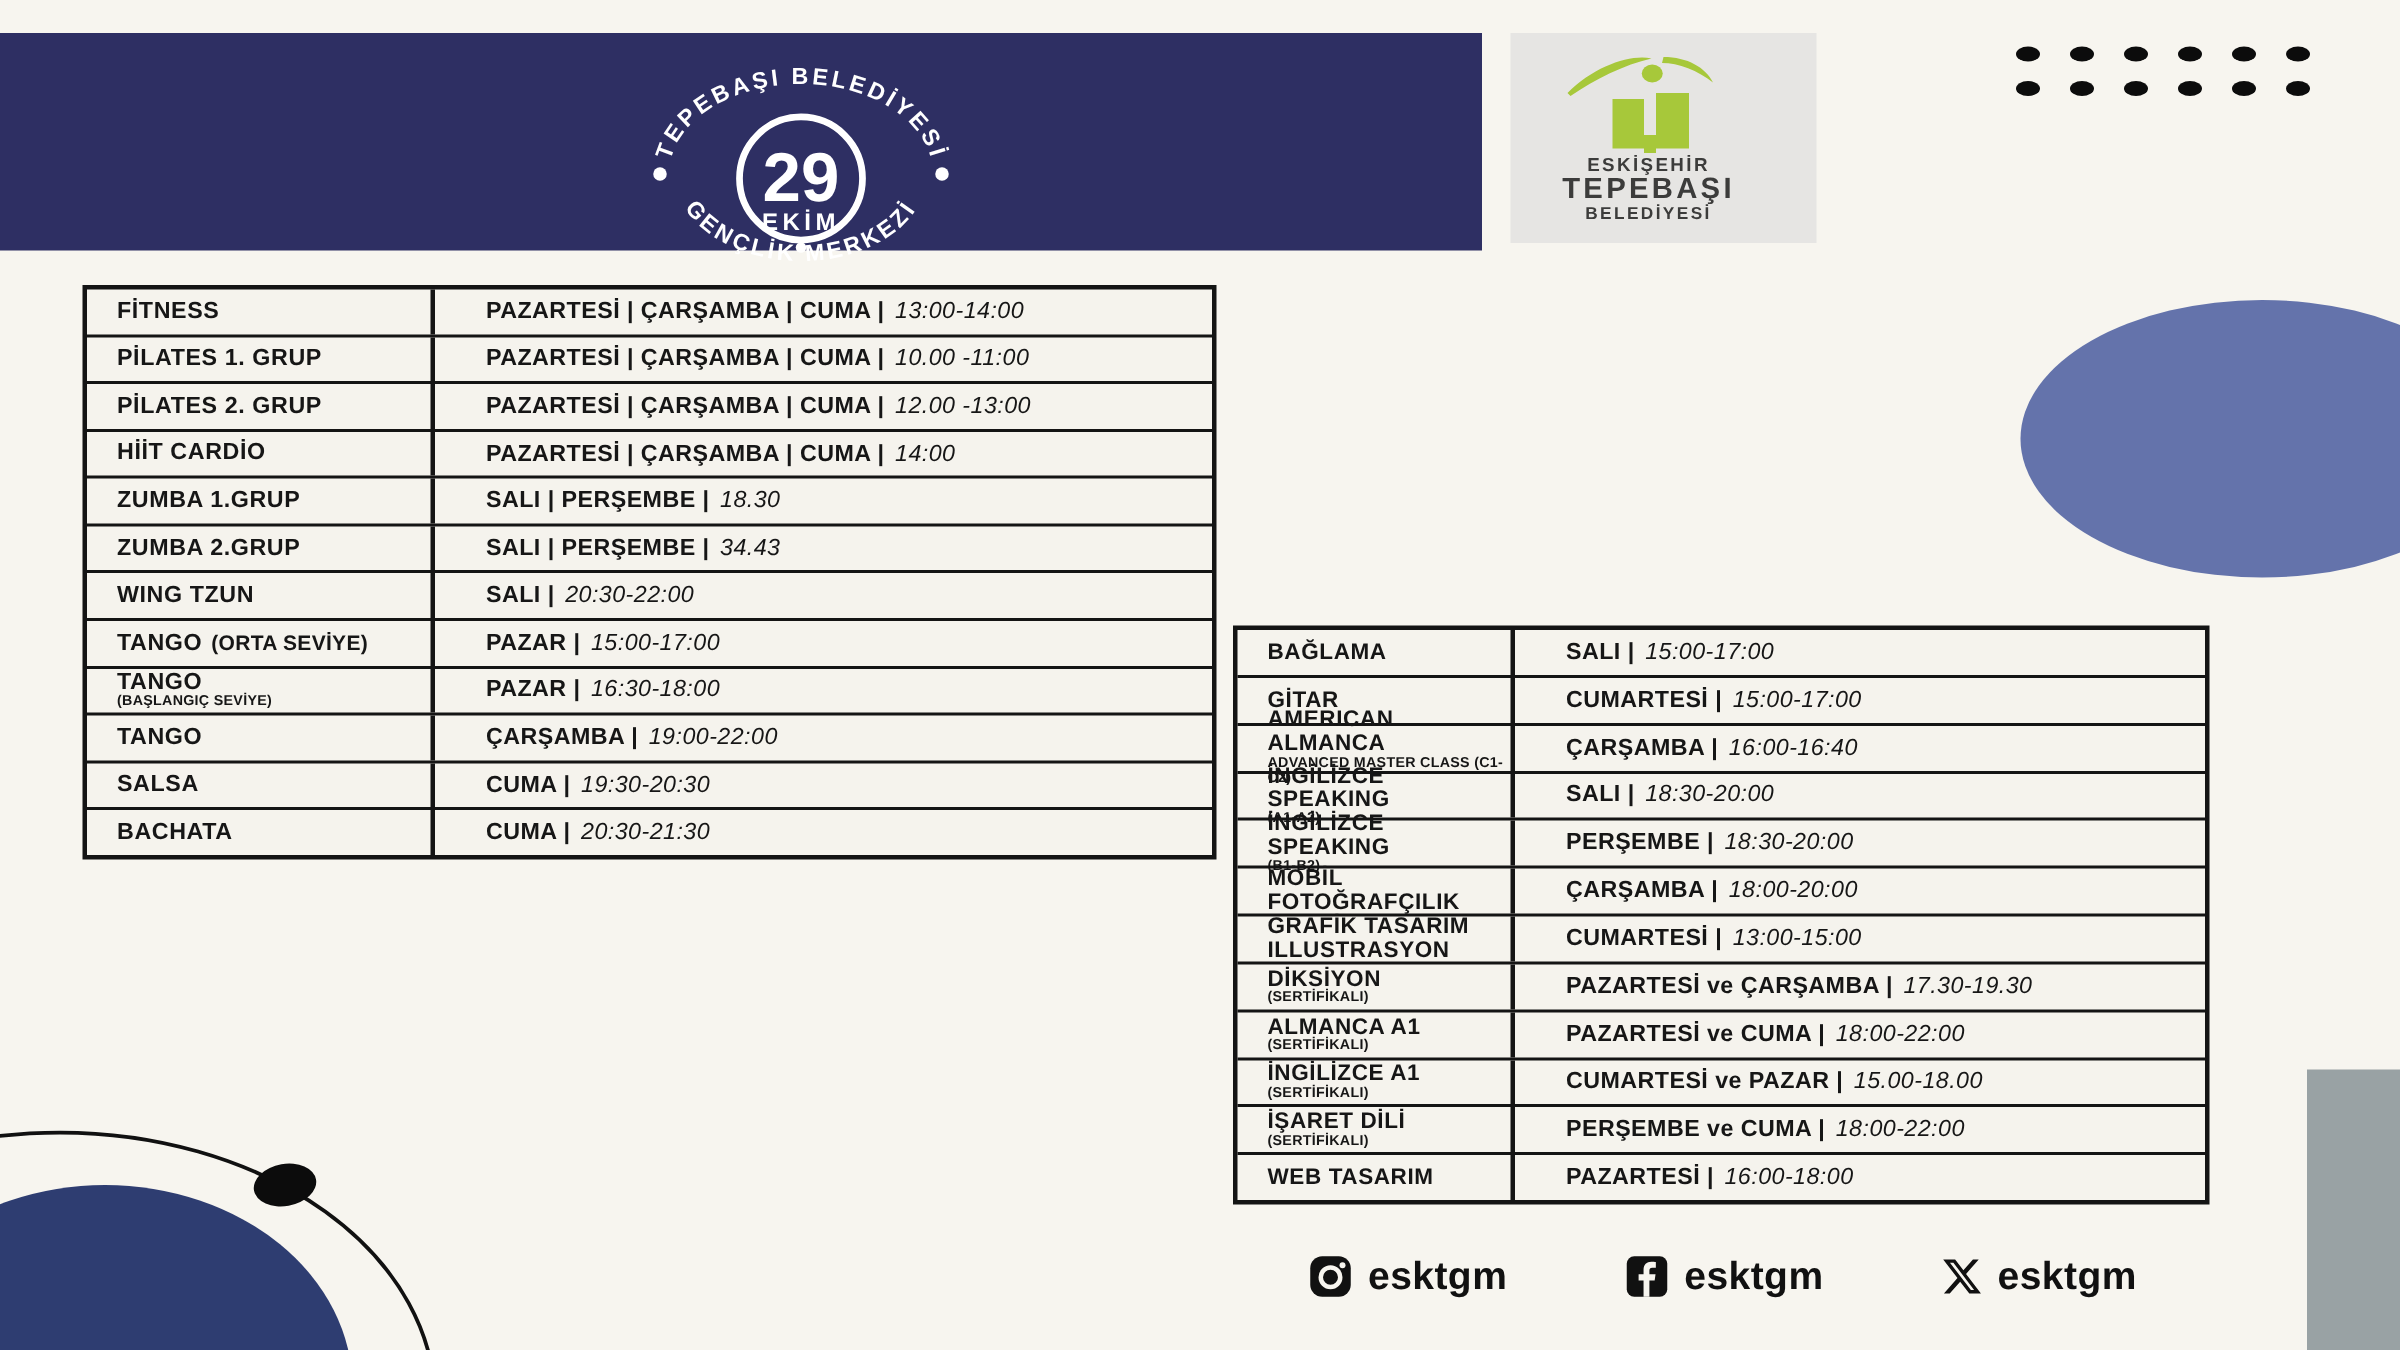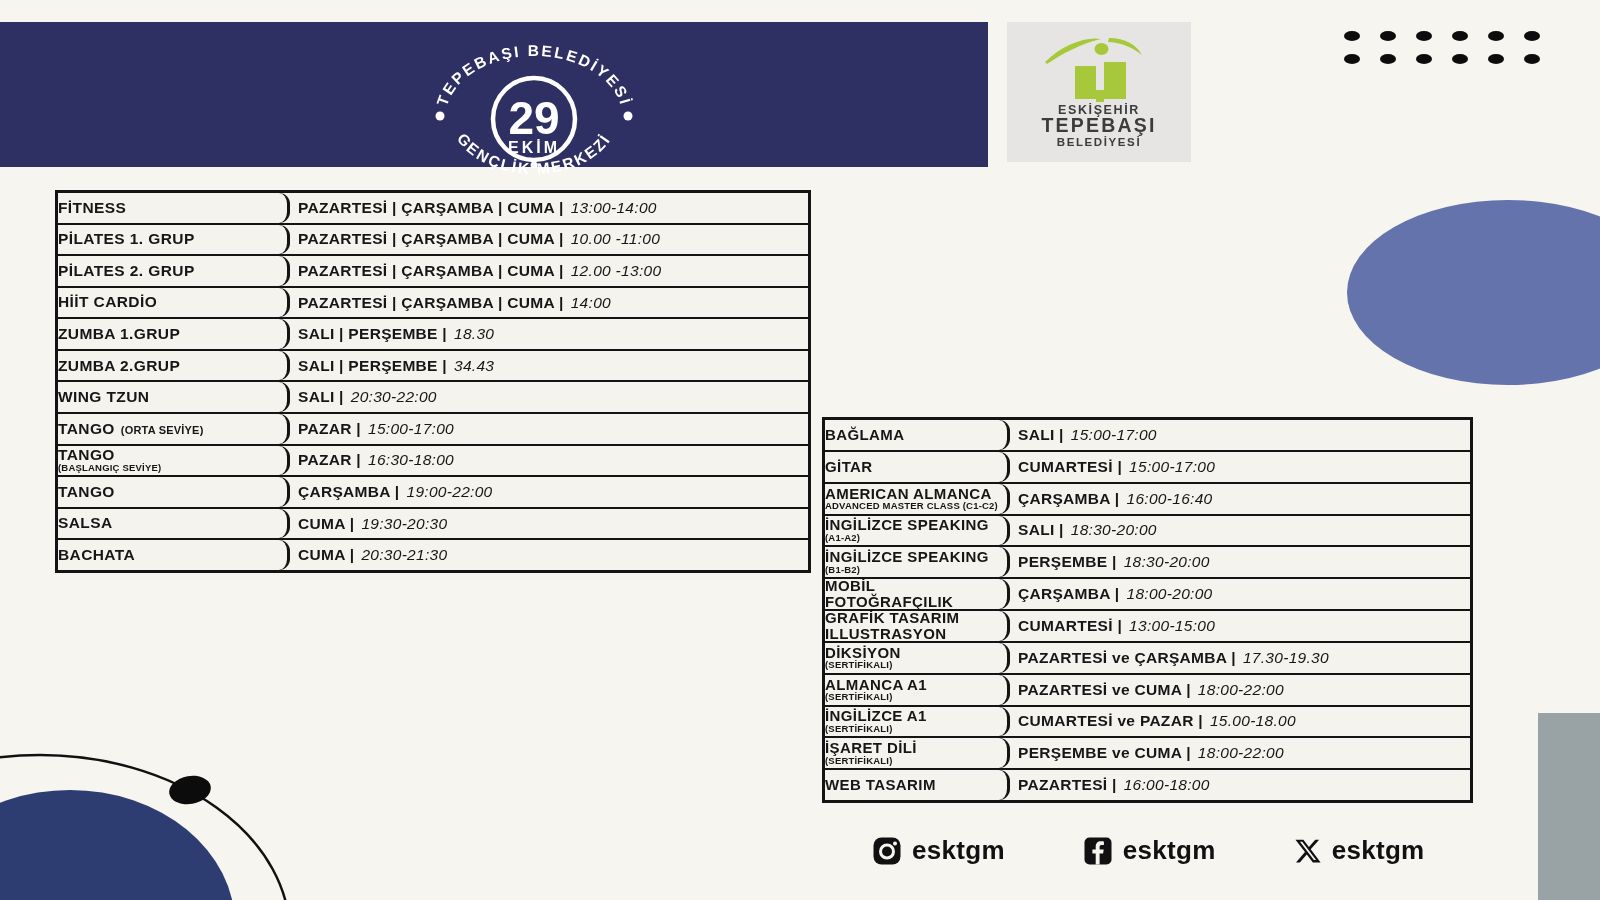--- a/index.html
+++ b/index.html
@@ -6,38 +6,38 @@
   .canvas{
     position:relative;width:1600px;height:900px;overflow:hidden;
     background:#f7f5ef;
     font-family:"Liberation Sans","DejaVu Sans",sans-serif;
     color:#161616;
   }
   
   .band{position:absolute;left:0;top:22px;width:988px;height:145px;background:#2e2f63;}
   .logo29{position:absolute;left:434px;top:19px;}
   
-  .muni-box{position:absolute;left:1007px;top:22px;width:184px;height:140px;background:#e6e5e3;}
+  .muni-box{position:absolute;left:1007px;top:22px;width:204px;height:140px;background:#e6e5e3;}
   
   .dots{position:absolute;left:1344px;top:31px;display:grid;grid-template-columns:repeat(6,36px);grid-auto-rows:23px;}
   .dot{width:16px;height:10px;border-radius:50%;background:#0c0c0c;}
   
   .ellipse-right{position:absolute;left:1347px;top:200px;width:322px;height:185px;border-radius:50%;background:#6473ab;}
   .gray-rect{position:absolute;left:1538px;top:713px;width:62px;height:187px;background:#99a2a4;}
   .bl-svg{position:absolute;left:0;top:700px;}
   
   .table{position:absolute;background:#f5f3ed;border:3px solid #141414;display:flex;flex-direction:column;box-sizing:border-box;}
   .row{flex:1;display:flex;border-top:2px solid #141414;min-height:0;}
   .row:first-child{border-top:none;}
   .cell{display:flex;min-width:0;}
-  .name-cell{flex-direction:column;justify-content:center;border-right:3px solid #141414;box-sizing:border-box;border-radius:11px;}
-  .sched-cell{flex:1;align-items:center;padding-left:8px;white-space:nowrap;}
+  .name-cell{flex-direction:column;justify-content:center;padding-left:20px;border-right:3px solid #141414;box-sizing:border-box;}
+  .sched-cell{flex:1;align-items:center;padding-left:34px;white-space:nowrap;}
   .name-line{display:flex;align-items:baseline;line-height:1.05;}
   .course-name{font-weight:800;font-size:15.5px;letter-spacing:0.4px;}
-  .sub-inline{font-size:11px;font-weight:700;margin-left:6px;letter-spacing:0.2px;}
+  .sub-inline{font-size:14px;font-weight:700;margin-left:6px;letter-spacing:0.2px;}
   .sub{font-size:9.5px;font-weight:700;letter-spacing:0.2px;line-height:1.1;}
   .days{font-weight:800;font-size:15.5px;letter-spacing:0.3px;}
   .time{font-style:italic;font-weight:400;font-size:15.5px;margin-left:7px;letter-spacing:0.3px;}
   #table-fitness{left:55px;top:190px;width:756px;height:383px;}
   #table-fitness .name-cell{flex:0 0 232px;}
   #table-courses{left:822px;top:417px;width:651px;height:386px;justify-content:flex-end;}
   #table-courses .name-cell{flex:0 0 185px;}
   #table-courses .course-name{font-size:15px;}
   
   .social{position:absolute;left:872px;top:835px;display:flex;gap:78px;align-items:center;}

